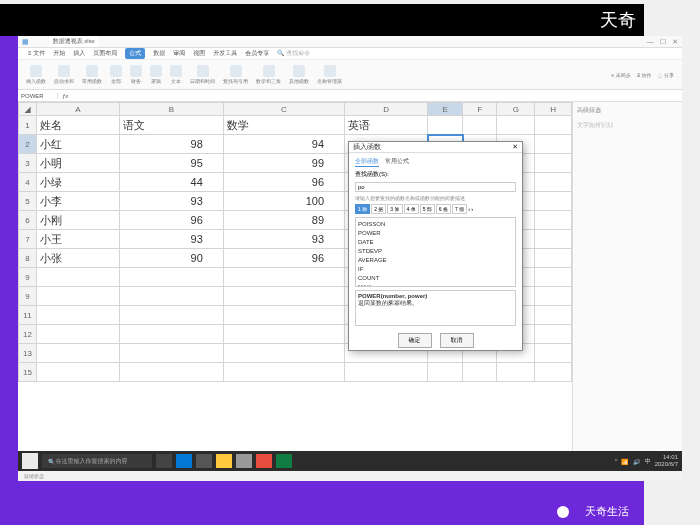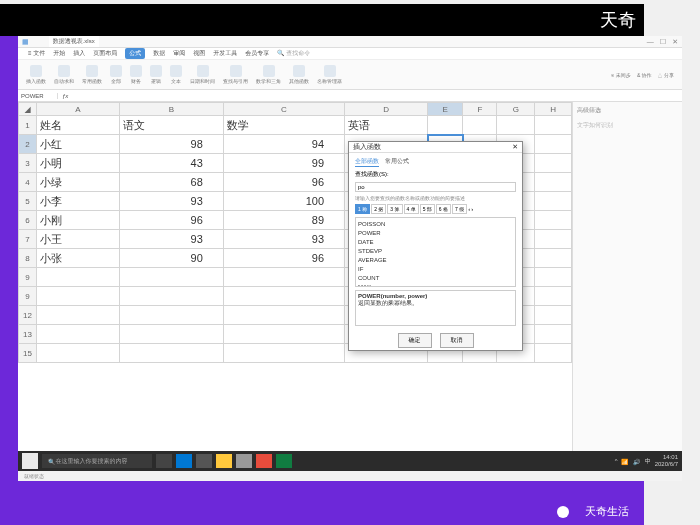--- a/index.html
+++ b/index.html
@@ -183,32 +183,32 @@
                 <td class="num">94</td>
                 <td></td>
                 <td class="selected"></td>
                 <td></td>
                 <td></td>
                 <td></td>
               </tr>
           <tr>
                 <td class="rowhdr">3</td>
                 <td>小明</td>
-                <td class="num">43</td>
+                <td class="num">95</td>
                 <td class="num">99</td>
                 <td></td>
                 <td></td>
                 <td></td>
                 <td></td>
                 <td></td>
               </tr>
           <tr>
                 <td class="rowhdr">4</td>
                 <td>小绿</td>
-                <td class="num">68</td>
+                <td class="num">44</td>
                 <td class="num">96</td>
                 <td></td>
                 <td></td>
                 <td></td>
                 <td></td>
                 <td></td>
               </tr>
           <tr>
                 <td class="rowhdr">5</td>
                 <td>小李</td>
@@ -259,20 +259,31 @@
                 <td></td>
                 <td></td>
                 <td></td>
                 <td></td>
                 <td></td>
                 <td></td>
                 <td></td>
               </tr>
           <tr>
                 <td class="rowhdr">9</td>
+                <td></td>
+                <td></td>
+                <td></td>
+                <td></td>
+                <td></td>
+                <td></td>
+                <td></td>
+                <td></td>
+              </tr>
+          <tr>
+                <td class="rowhdr">11</td>
                 <td></td>
                 <td></td>
                 <td></td>
                 <td></td>
                 <td></td>
                 <td></td>
                 <td></td>
                 <td></td>
               </tr>
           <tr>

